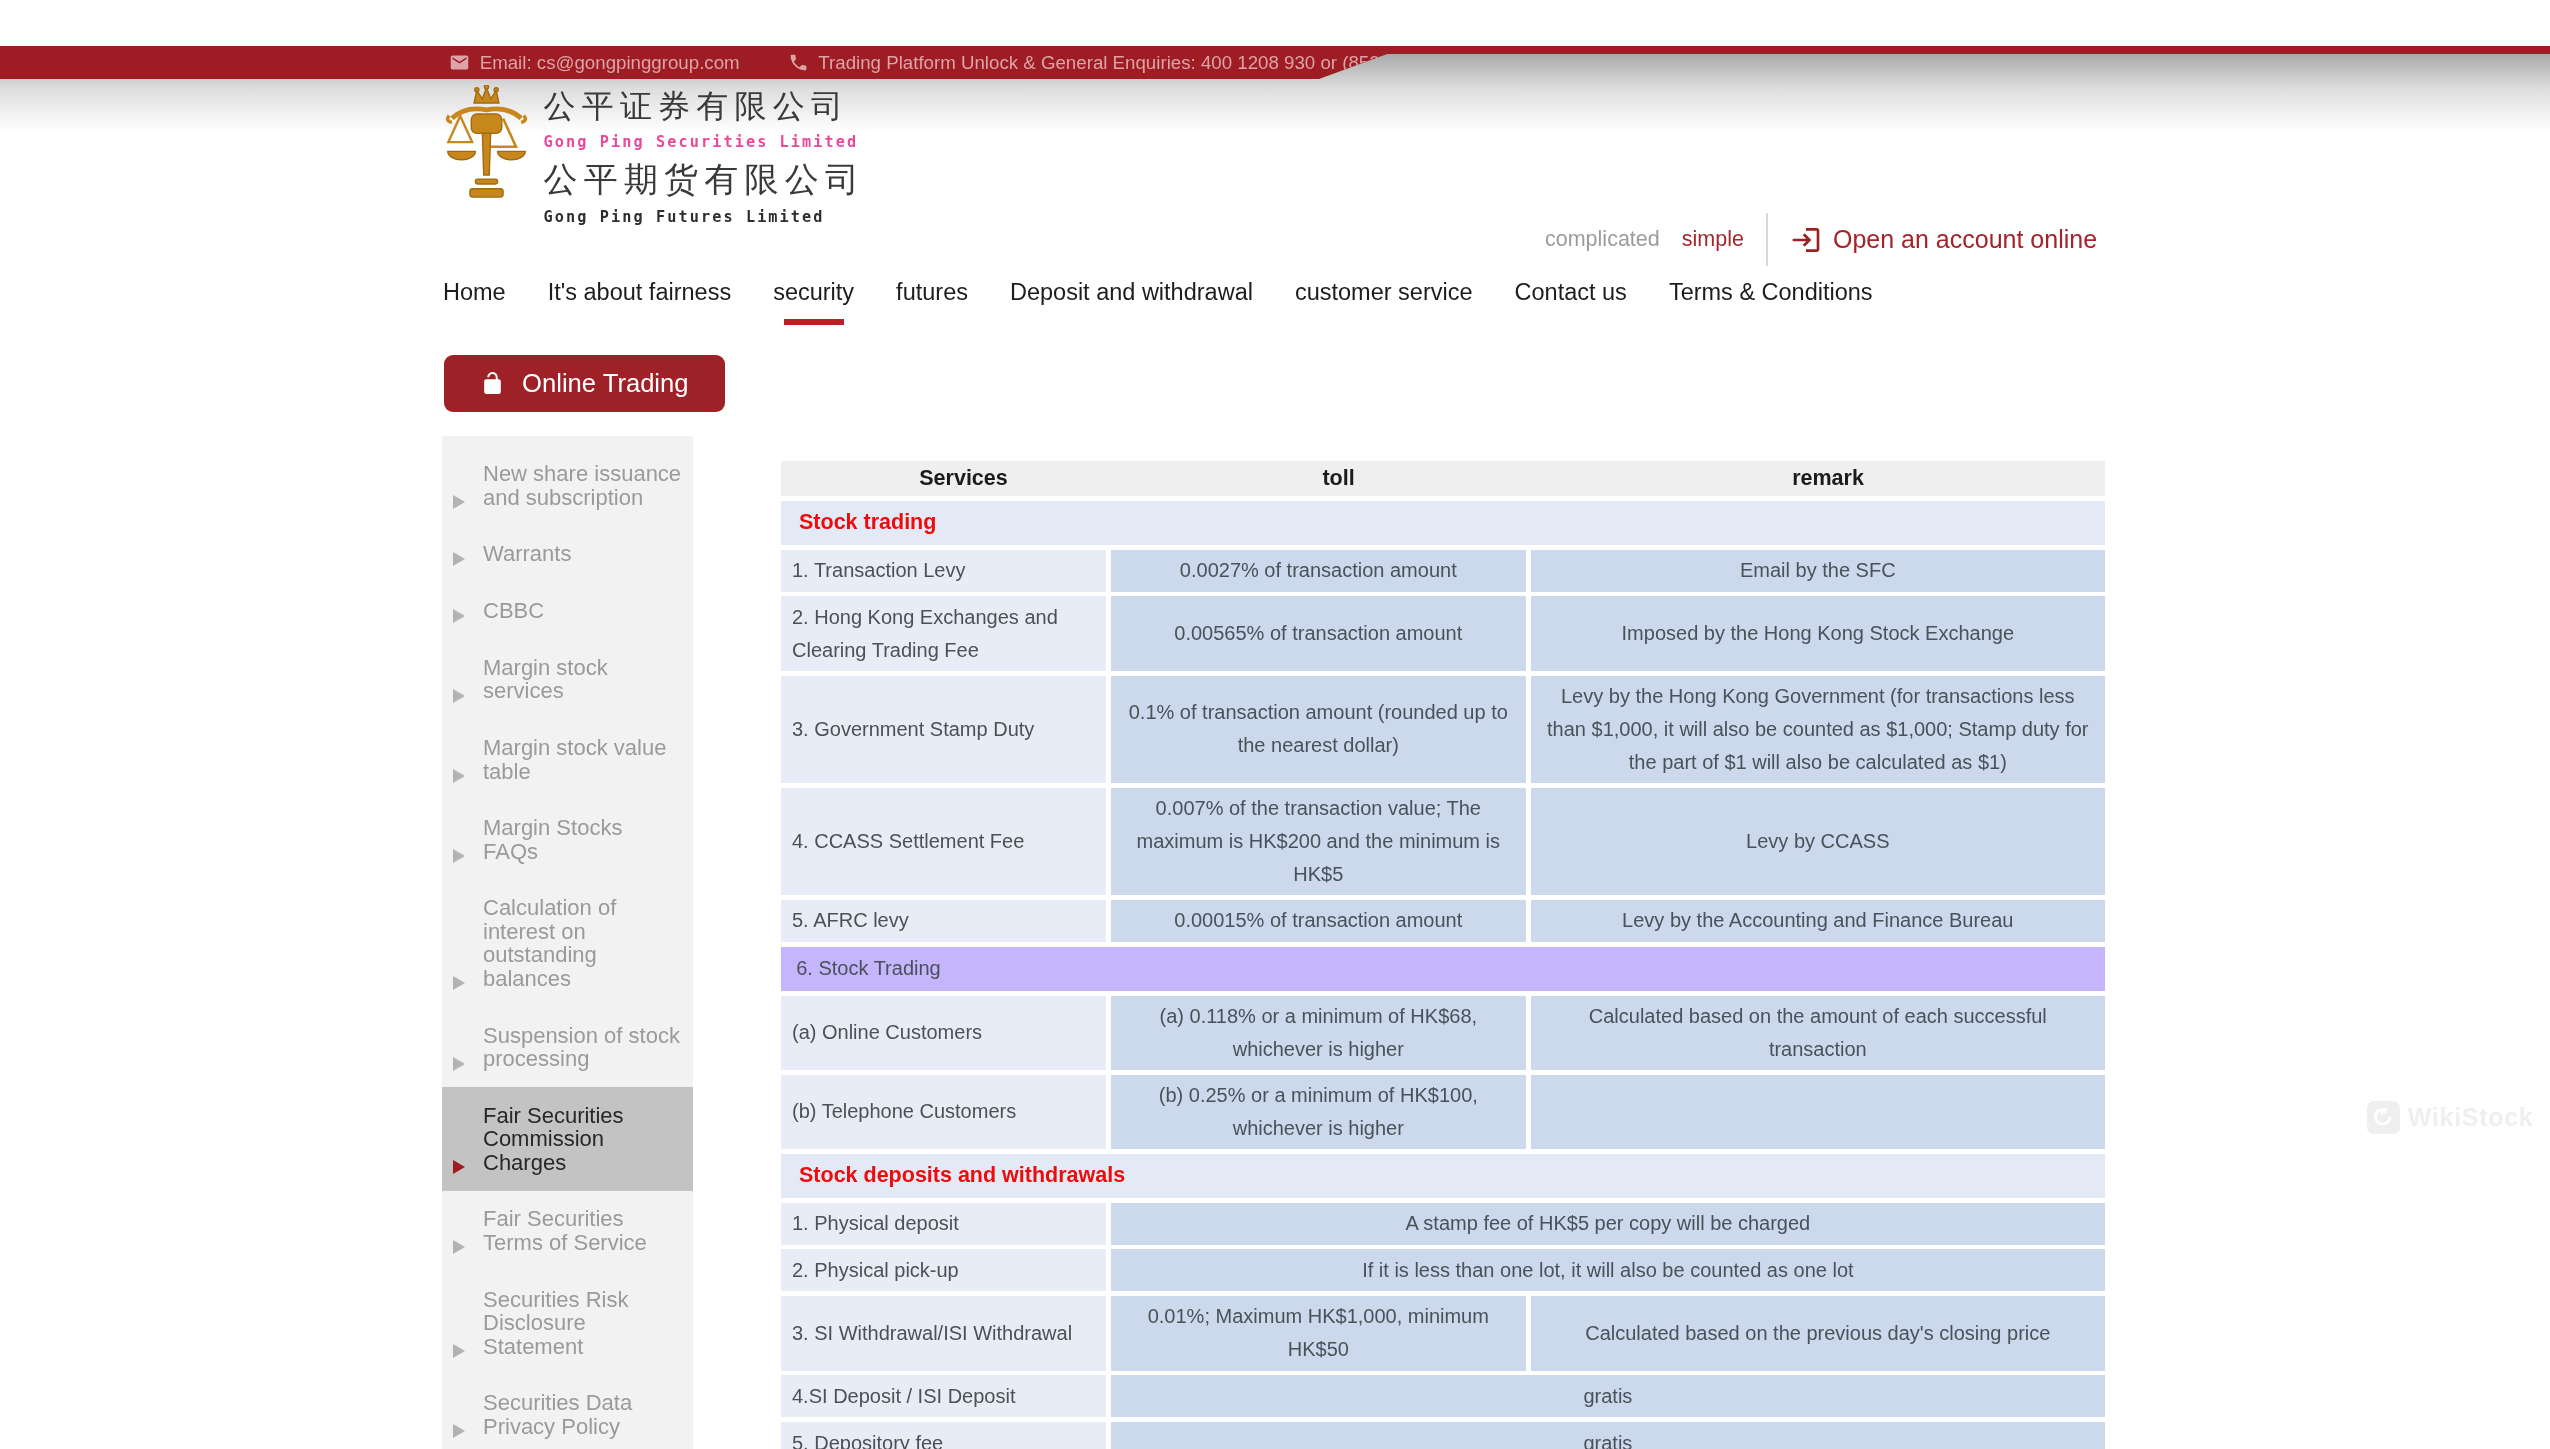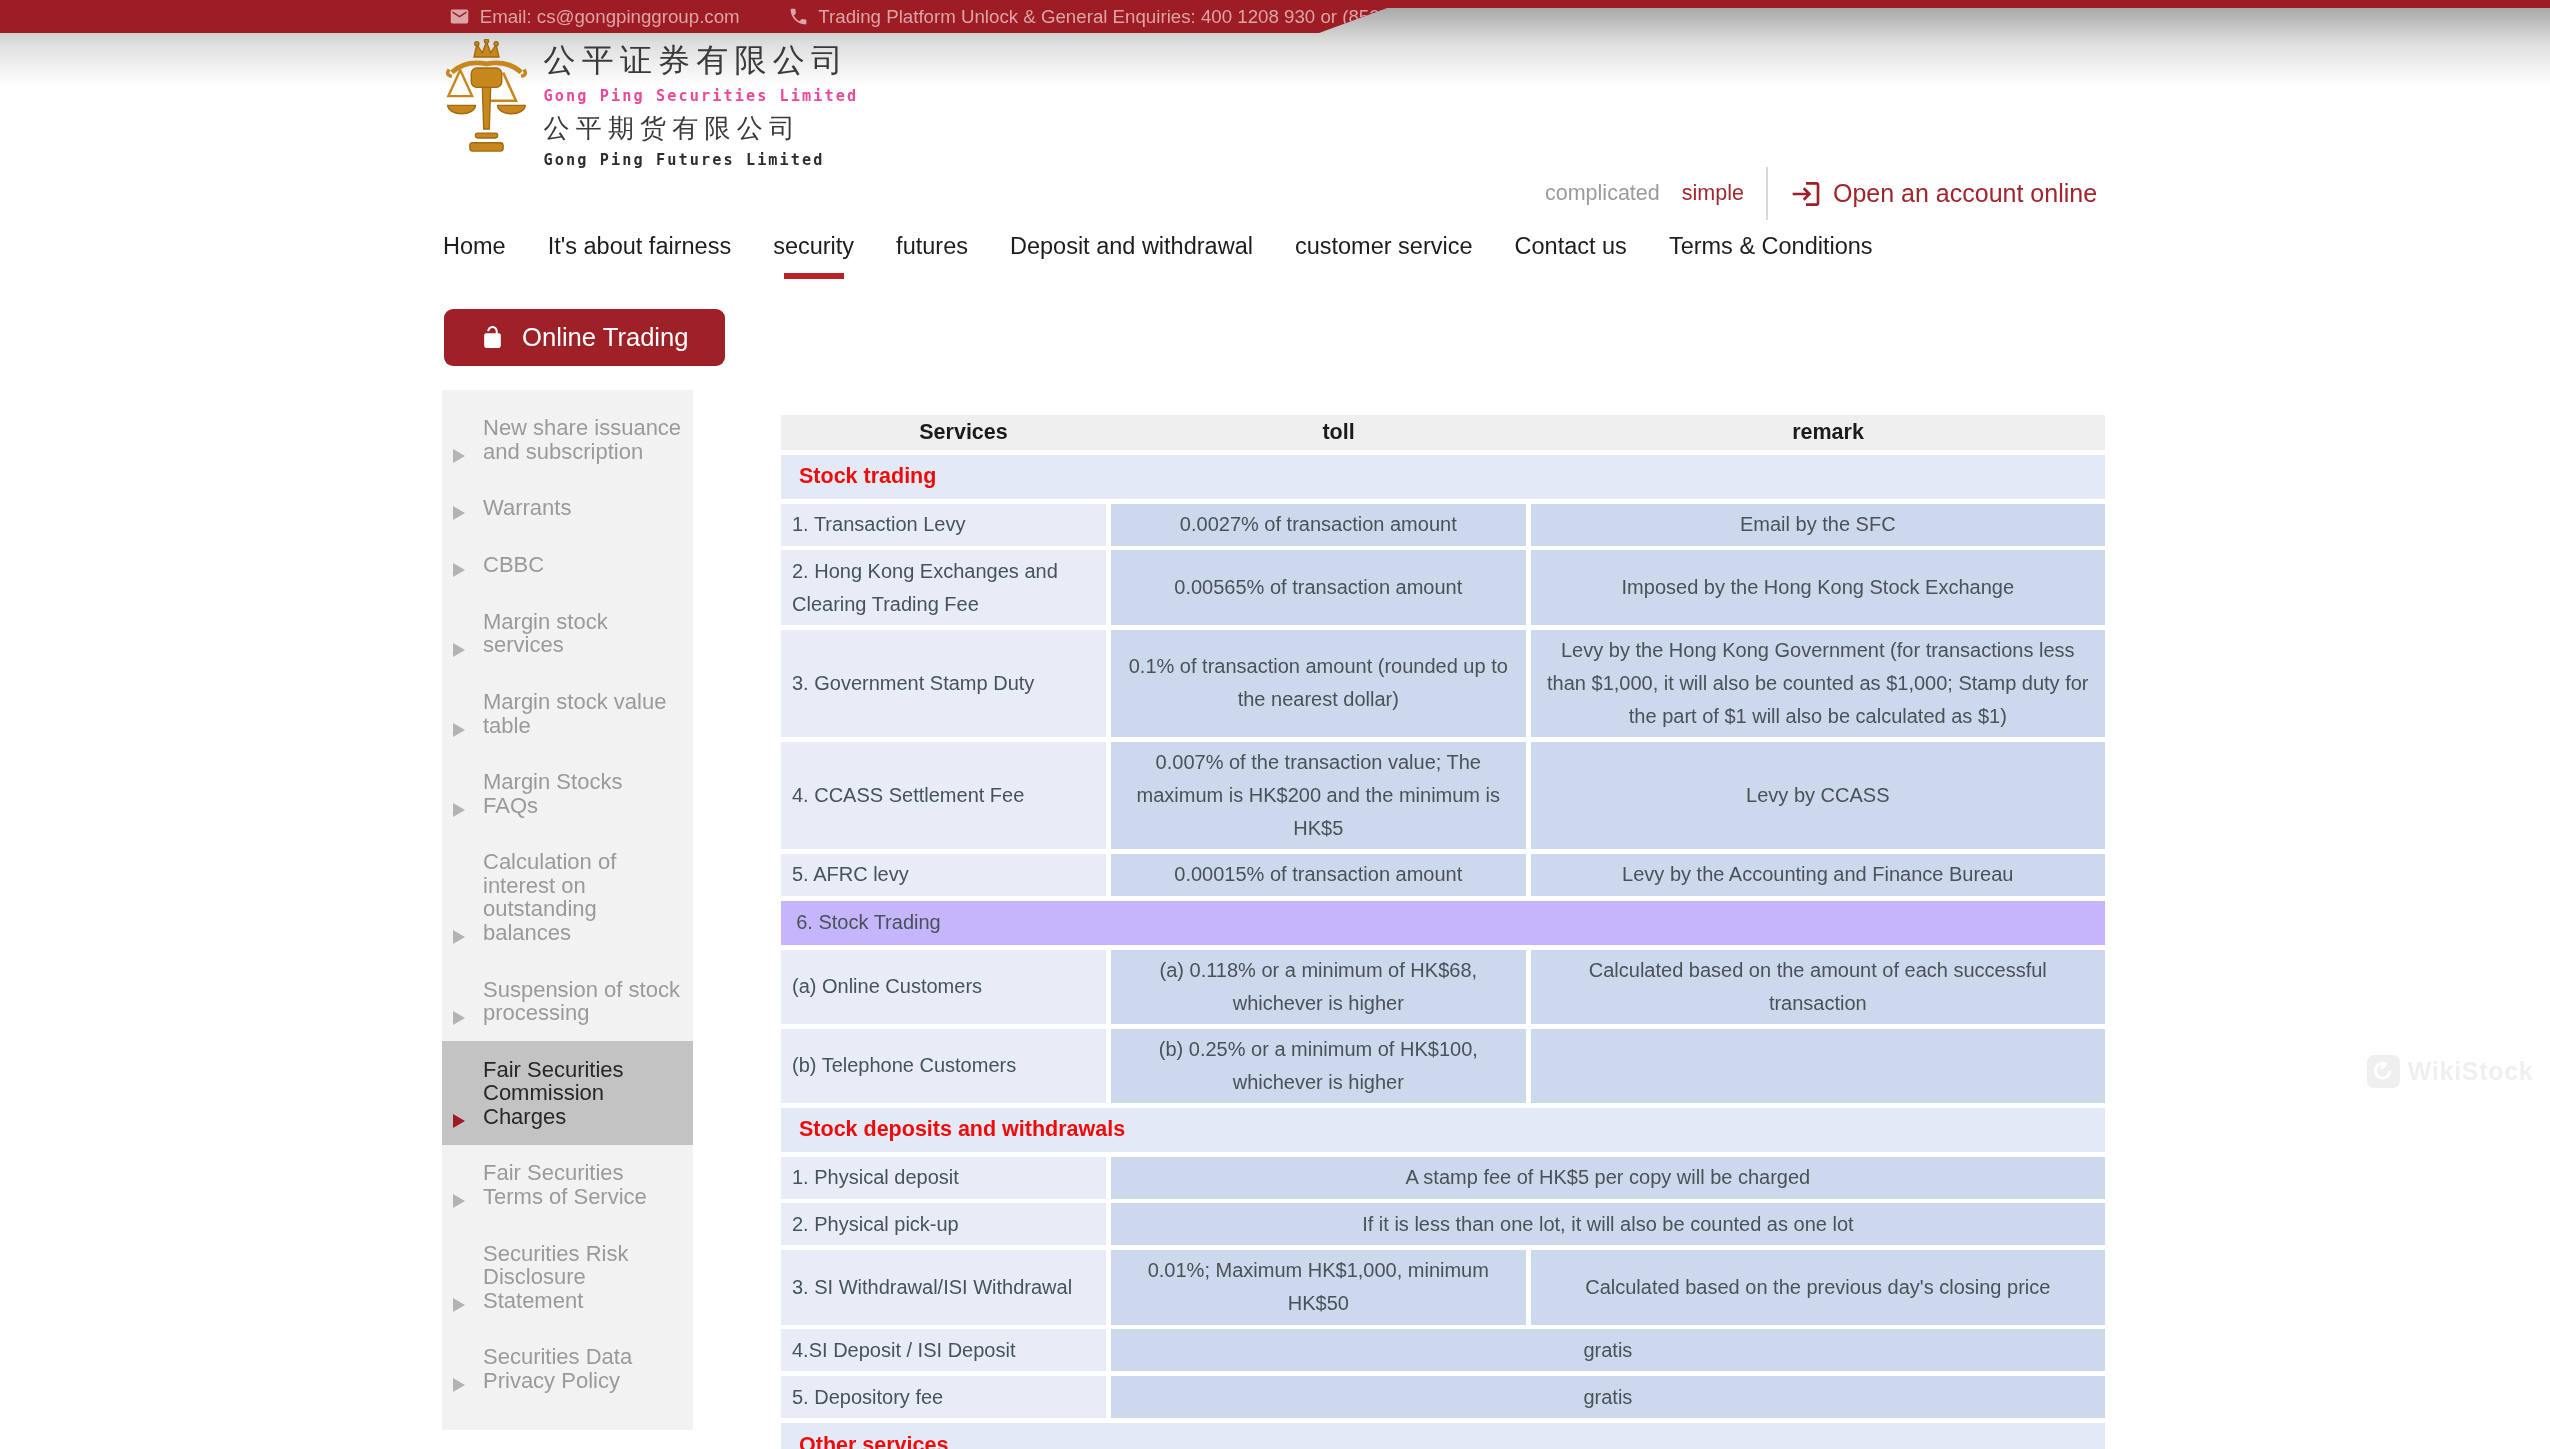--- a/index.html
+++ b/index.html
@@ -1,38 +1,38 @@
 <!DOCTYPE html>
 <html style="font-size:11px"><head>
 <meta charset="utf-8">
 <style>
   * { margin:0; padding:0; box-sizing:border-box; }
   html,body { width:2550px; height:1450px; overflow:hidden; background:#fff;
               font-family:"Liberation Sans", sans-serif; }
-  .stage { position:relative; width:2550px; height:1100px; background:#fff; }
+  .stage { position:relative; width:2550px; height:1100px; background:#fff;margin-top:46px; }
 
   
   .top-shadow { position:absolute; top:7.6px; left:0; width:100%; height:78px;
     background:linear-gradient(to bottom,#a9a9a9 0%,#dedede 45%,#ffffff 100%); z-index:1; }
   .topbar-strip { position:absolute; top:0; left:0; width:100%; height:7.6px; background:#9e1c23; z-index:3; }
   .topbar-ribbon { position:absolute; top:0; left:0; width:1409px; height:33px; background:#9e1c23;
     clip-path:polygon(0 0,100% 0,calc(100% - 90px) 100%,0 100%);
     display:flex; align-items:center; padding-left:449px; gap:48px; z-index:2;
     color:#dda4a8; font-size:18.7px; white-space:nowrap; }
   .topbar-group { display:flex; align-items:center; gap:9.7px; }
   .topbar-group svg { width:21px; height:21px; fill:#dda4a8; flex:0 0 auto; }
 
   
   .logo { position:absolute; top:39px; left:442px; display:flex; gap:12.5px; z-index:4; }
   .logo-icon { width:89px; height:119px; }
   .logo-text { display:flex; flex-direction:column; color:#3a3a3a; }
   .logo-cn1 { font-size:32px; letter-spacing:6.2px; font-family:Liberation Sans, sans-serif; }
   .logo-en1 { font-size:15.2px; font-weight:bold; letter-spacing:2.1px; margin:4.2px 0 5.5px;
               font-family:"DejaVu Sans Mono",monospace; color:#ec4899; }
-  .logo-cn2 { font-size:26px; letter-spacing:6.2px; font-family:Liberation Sans, sans-serif; }
+  .logo-cn2 { font-size:34px; letter-spacing:6.2px; font-family:Liberation Sans, sans-serif; }
   .logo-en2 { font-size:15.2px; font-weight:bold; letter-spacing:2.1px; margin-top:5.5px;
               font-family:"DejaVu Sans Mono",monospace; color:#2e2e2e; }
 
   
   .account-row { position:absolute; top:166px; left:1545px; height:55px;
     display:flex; align-items:center; gap:22px; z-index:4; }
   .lang-complicated { color:#9b9b9b; font-size:21.5px; cursor:pointer; }
   .lang-simple { color:#a3272e; font-size:21.5px; cursor:pointer; }
   .acct-divider { width:2.1px; height:53px; background:#d8d8d8; }
   .open-account { display:flex; align-items:center; gap:11px; color:#a3242b; font-size:25px; cursor:pointer; }

